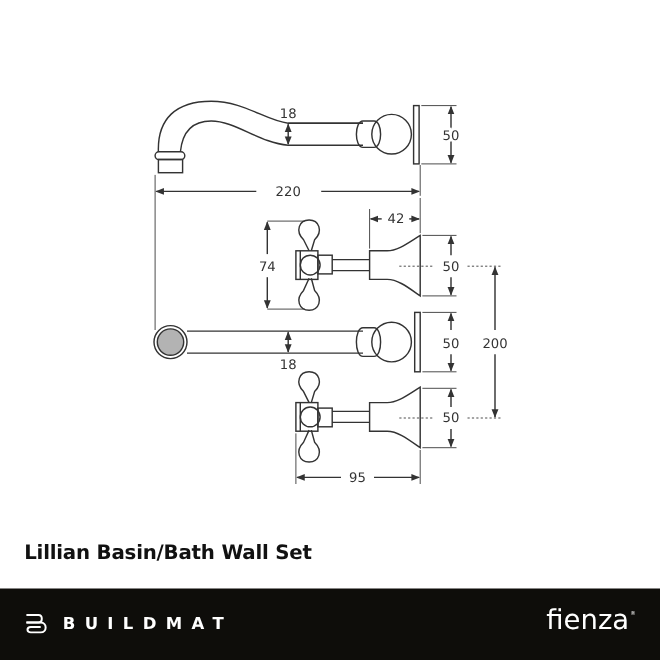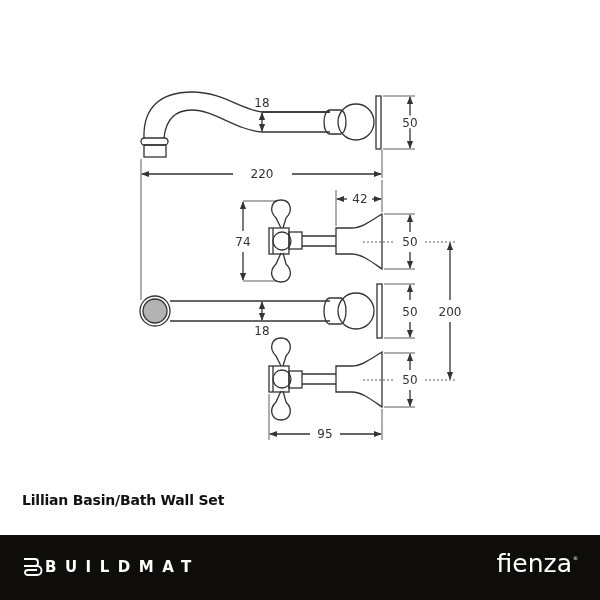--- a/index.html
+++ b/index.html
@@ -1,23 +1,23 @@
 <!DOCTYPE html>
 <html><head>
   <meta charset="utf-8">
   <style>
     html, body { margin: 0; padding: 0; }
     body { width: 600px; height: 600px; background: #ffffff; position: relative; overflow: hidden; font-family: "DejaVu Sans", "Liberation Sans", sans-serif; }
     .drawing { position: absolute; left: 0; top: 0; width: 600px; height: 535px; }
     .dim-text { font-family: "DejaVu Sans", sans-serif; font-size: 12px; fill: #333333; }
-    .title { position: absolute; left: 22px; top: 492px; font-family: "DejaVu Sans", sans-serif; font-weight: bold; font-size: 14px; color: #111111; letter-spacing: -0.2px; }
+    .title { position: absolute; left: 22px; top: 492px; font-family: "DejaVu Sans", sans-serif; font-weight: bold; font-size: 18px; color: #111111; letter-spacing: -0.2px; }
     .footer { position: absolute; left: 0; top: 535px; width: 600px; height: 65px; background: #0e0d0a; }
     .brand-left { position: absolute; left: 23px; top: 23px; display: flex; align-items: center; }
     .brand-left .mark { width: 22px; height: 18px; }
-    .brand-left .word { color: #ffffff; font-family: "DejaVu Sans", sans-serif; font-weight: bold; font-size: 15px; letter-spacing: 8.5px; }
+    .brand-left .word { margin-left: 12px; color: #ffffff; font-family: "DejaVu Sans", sans-serif; font-weight: bold; font-size: 15px; letter-spacing: 8.5px; }
     .brand-right { position: absolute; right: 22px; top: 14px; color: #ffffff; font-family: "DejaVu Sans", sans-serif; font-size: 25px; letter-spacing: 0px; }
     .brand-right sup { font-size: 5px; vertical-align: top; position: relative; top: 6px; margin-left: 1px; }
   </style>
 </head>
 <body>
 
 <svg class="drawing" viewBox="0 0 600 535" xmlns="http://www.w3.org/2000/svg">
   <defs>
     <marker id="arr" viewBox="0 0 10 10" refX="9" refY="5" markerWidth="6" markerHeight="6" orient="auto-start-reverse">
       <path d="M0,1 L10,5 L0,9 z" fill="#333"></path>

